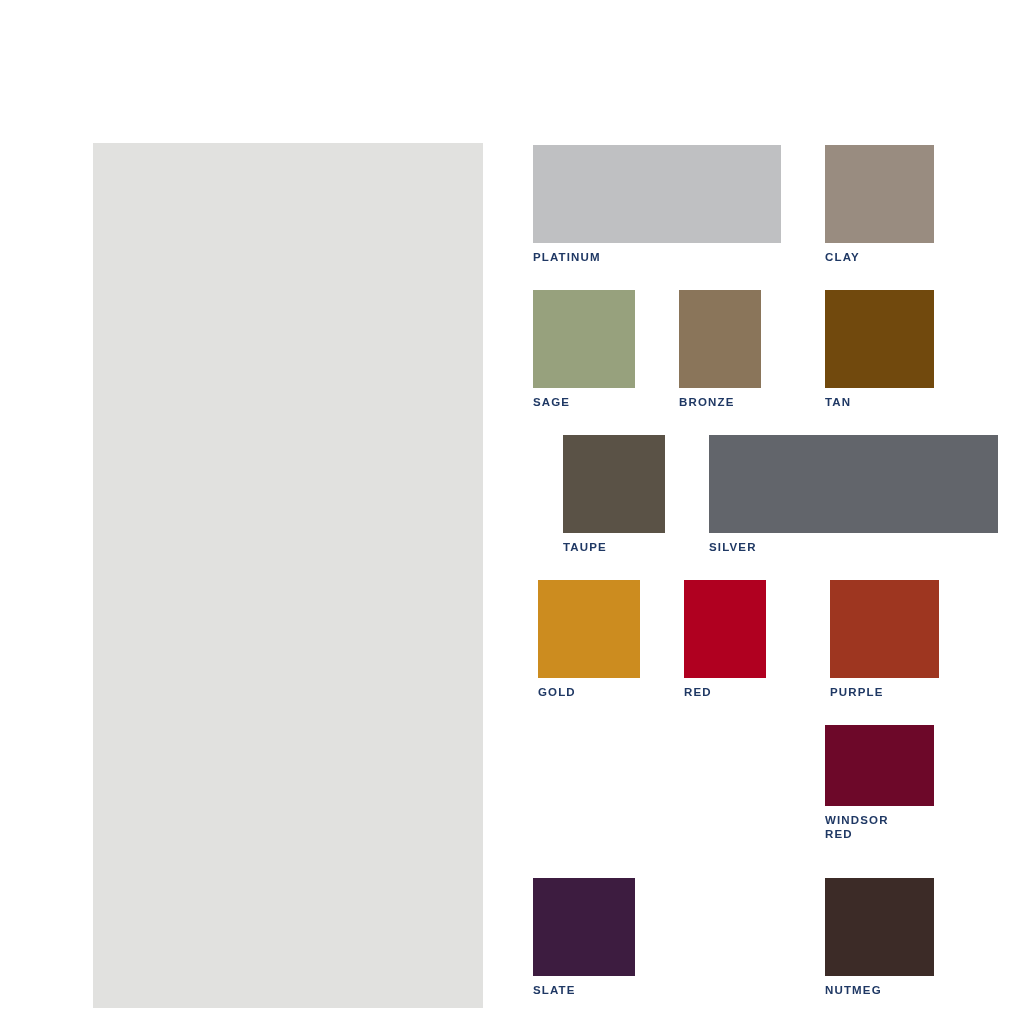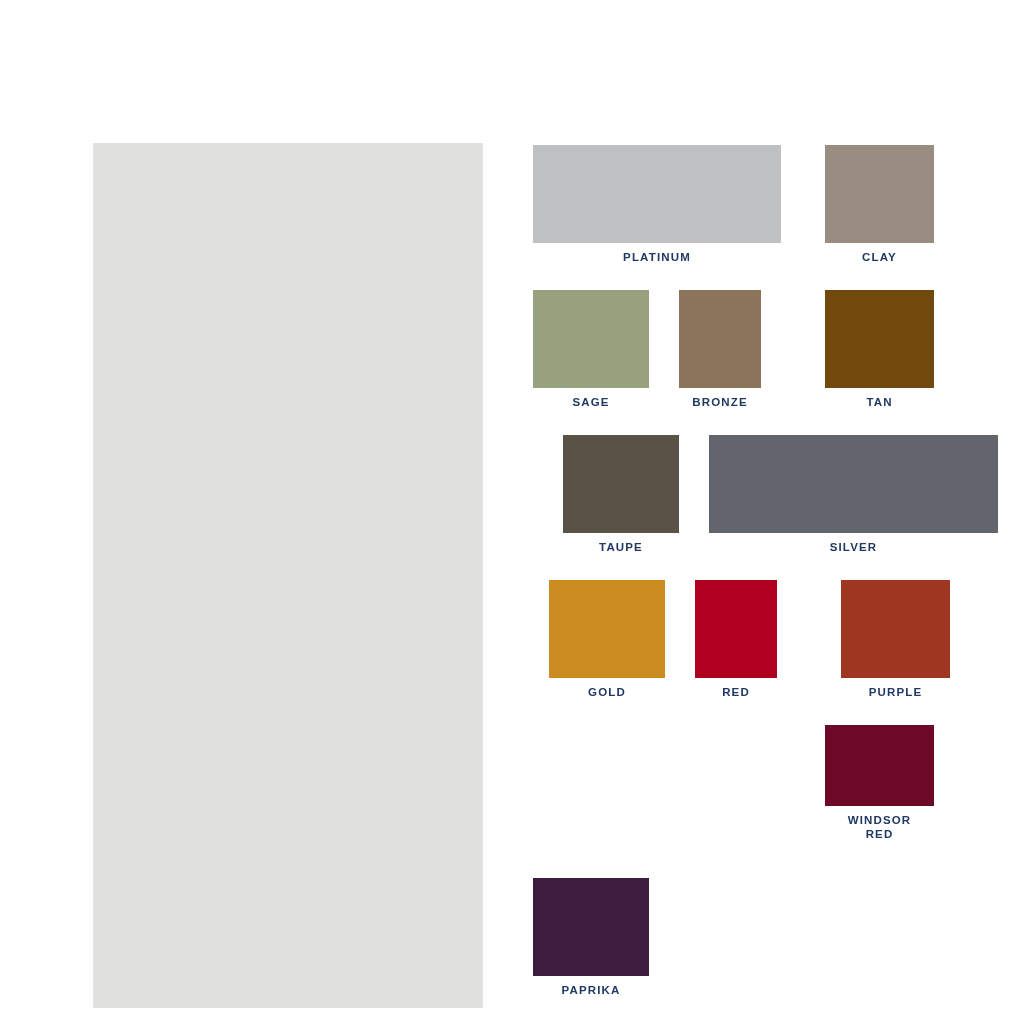--- a/index.html
+++ b/index.html
@@ -44,33 +44,33 @@
   }
 
   .swatch-chip {
     width: 100%;
     display: block;
   }
 
   .swatch-label {
     display: block;
     width: 100%;
-    text-align: center;
+    text-align: left;
     font-family: "Liberation Sans", sans-serif;
     font-size: 11.5px;
     font-weight: 700;
     letter-spacing: 1.15px;
     color: #1f3864;
     line-height: 14px;
     padding-top: 7px;
     white-space: pre-line;
   }
 
   
-  .col-1 { left: 0px;   width: 116px; }
+  .col-1 { left: 0px;   width: 102px; }
   .col-2 { left: 146px; width: 82px; }
   .col-3 { left: 292px; width: 109px; }
   .col-1-2 { left: 0px;   width: 248px; }
   .col-2-3 { left: 146px; width: 289px; }
 
   
   .row-1 { top: 0px;   height: 145px; }
   .row-2 { top: 145px; height: 145px; }
   .row-3 { top: 290px; height: 145px; margin-left: 30px; }
   .row-4 { top: 435px; height: 145px; }
@@ -113,21 +113,21 @@
     <div class="swatch-row row-3" style="position: absolute; left: 0px;">
       <div class="swatch col-1">
         <div class="swatch-chip h-98" style="background: rgb(90, 82, 70);"></div>
         <span class="swatch-label">TAUPE</span>
       </div>
       <div class="swatch col-2-3">
         <div class="swatch-chip h-98" style="background: rgb(98, 101, 107);"></div>
         <span class="swatch-label">SILVER</span>
       </div>
     </div>
-    <div class="swatch-row row-4" style="position: absolute; left: 16px;">
+    <div class="swatch-row row-4" style="position: absolute; left: 5px;">
       <div class="swatch col-1">
         <div class="swatch-chip h-98" style="background: rgb(204, 140, 31);"></div>
         <span class="swatch-label">GOLD</span>
       </div>
       <div class="swatch col-2">
         <div class="swatch-chip h-98" style="background: rgb(176, 0, 32);"></div>
         <span class="swatch-label">RED</span>
       </div>
       <div class="swatch col-3">
         <div class="swatch-chip h-98" style="background: rgb(158, 54, 32);"></div>
@@ -137,16 +137,20 @@
     <div class="swatch-row row-5" style="position: absolute; left: 0px;">
       <div class="swatch col-3">
         <div class="swatch-chip h-81" style="background: rgb(109, 8, 41);"></div>
         <span class="swatch-label">WINDSOR
 RED</span>
       </div>
     </div>
     <div class="swatch-row row-6" style="position: absolute; left: 0px;">
       <div class="swatch col-1">
         <div class="swatch-chip h-98" style="background: rgb(61, 28, 64);"></div>
-        <span class="swatch-label">PAPRIKA</span>
+        <span class="swatch-label">SLATE</span>
+      </div>
+      <div class="swatch col-3">
+        <div class="swatch-chip h-98" style="background: rgb(60, 43, 39);"></div>
+        <span class="swatch-label">NUTMEG</span>
       </div>
     </div>
   </div>
 
 </body></html>

